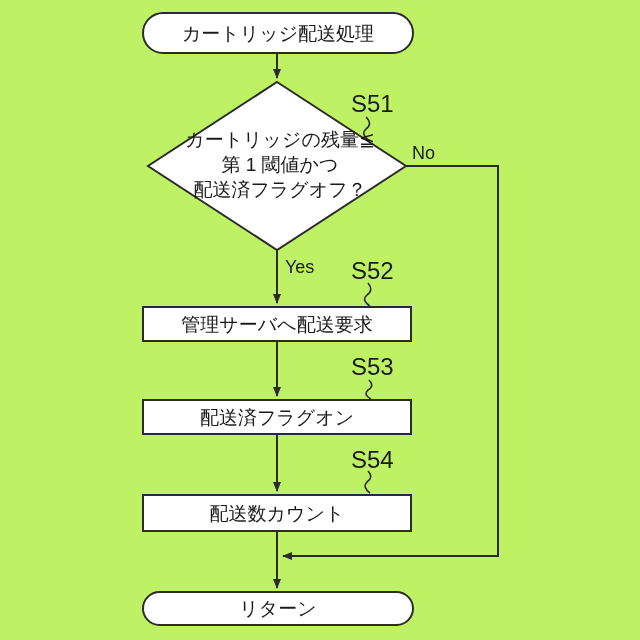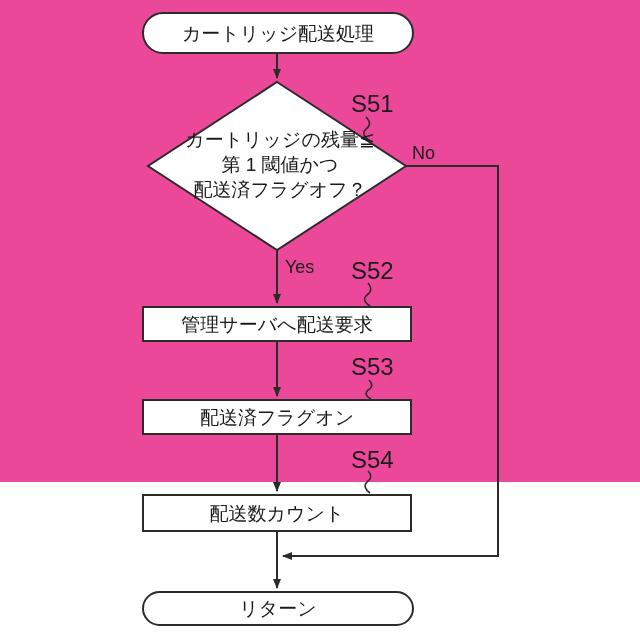--- a/index.html
+++ b/index.html
@@ -6,22 +6,22 @@
     margin: 0;
     padding: 0;
     background: #ffffff;
     width: 640px;
     height: 640px;
     overflow: hidden;
   }
   .stage {
     position: relative;
     width: 640px;
-    height: 482px;
-    background: #ec4899;
+    height: 640px;
+    background: #bef264;
     font-family: "Liberation Sans", "DejaVu Sans", sans-serif;
     text-decoration: underline;
   }
   svg { display: block; }
   .shape {
     fill: #ffffff;
     stroke: #2b2b2b;
     stroke-width: 2;
   }
   .connector {

